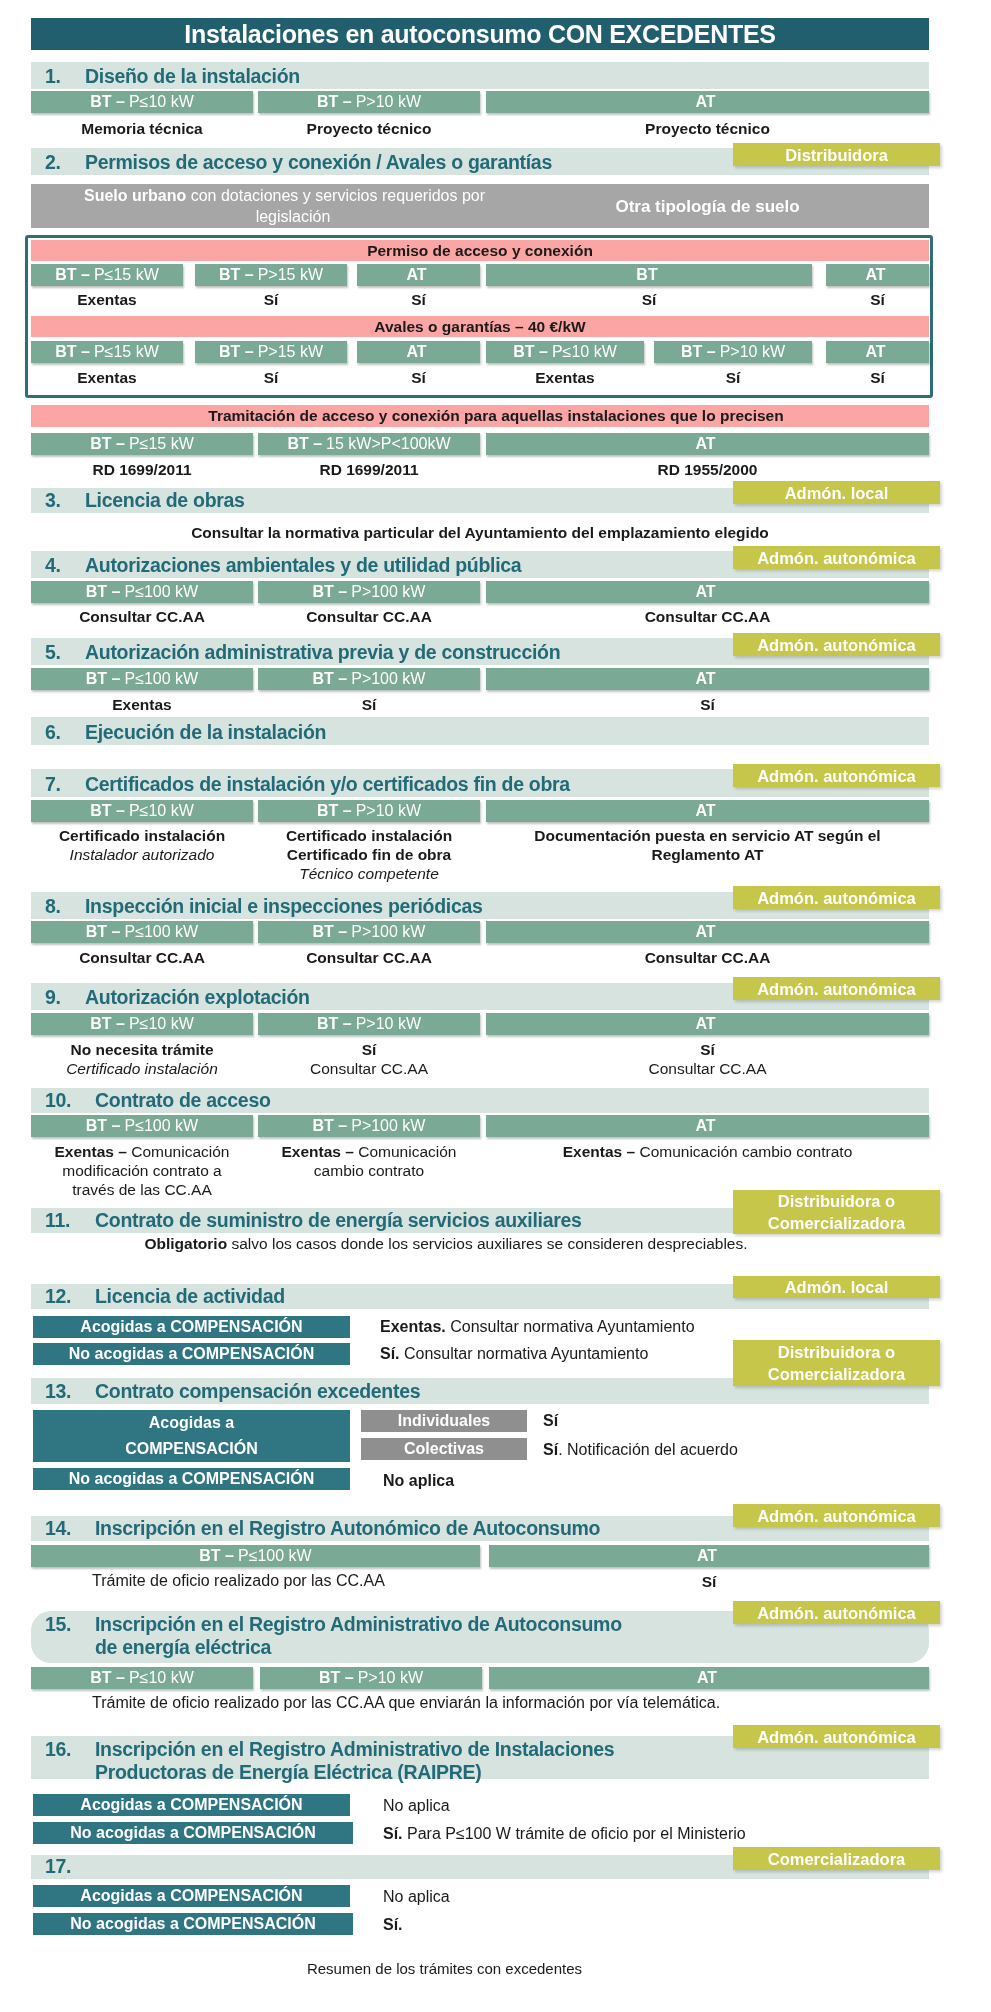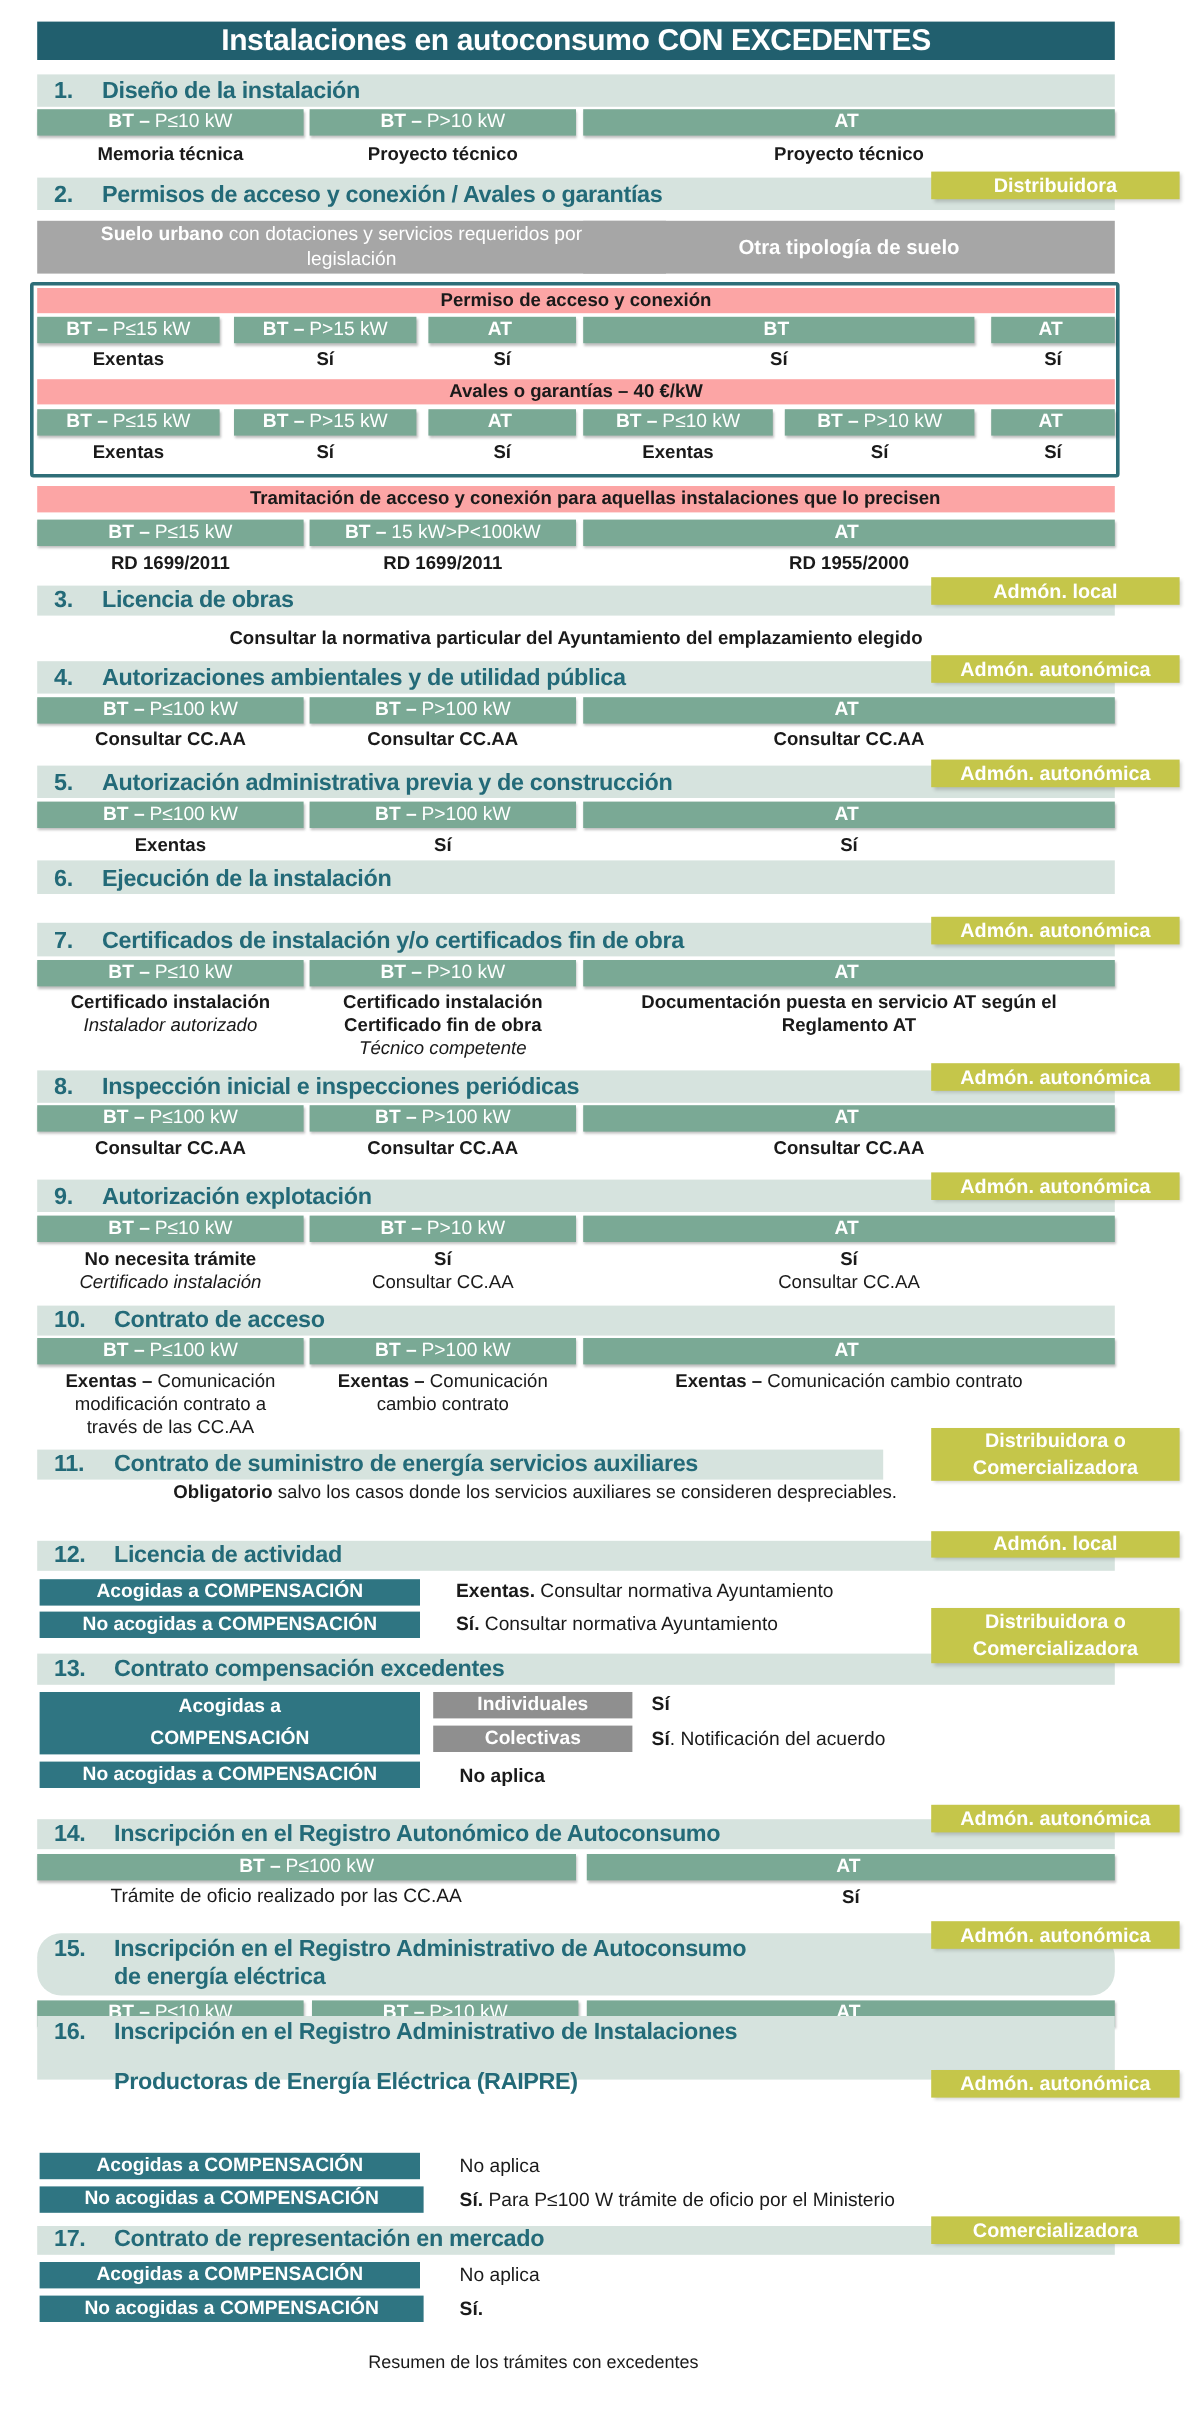--- a/index.html
+++ b/index.html
@@ -32,21 +32,21 @@
   .val {
     font-size: 15.5px; font-weight: bold; text-align: center; line-height: 19px;
     white-space: nowrap;
   }
   .val.plain { font-weight: normal; }
   .val .it { font-style: italic; font-weight: normal; }
   .val .n { font-weight: normal; }
   .badge {
     background: #c5c64a; color: #fff; font-size: 16.5px; font-weight: bold;
     display: flex; align-items: center; justify-content: center; text-align: center;
-    line-height: 22px; box-shadow: 2px 2px 3px rgba(0,0,0,0.18); width: 207px; margin-left: 43px;
+    line-height: 22px; box-shadow: 2px 2px 3px rgba(0,0,0,0.18); width: 207px;
   }
   .gray-head {
     background: #a6a6a6; color: #fff; font-size: 16px; text-align: center;
     display: flex; align-items: center; justify-content: center; line-height: 21px;
   }
   .light-gray {
     background: #fca5a5; color: #1a1a1a; font-size: 15.5px; font-weight: bold;
     display: flex; align-items: center; justify-content: center;
   }
   .frame {
@@ -412,33 +412,32 @@
 <div class="abs g-cell" style="left:260px;top:1667px;width:222px;">
     <b>BT –</b>
     <span>P&gt;10 kW</span>
   </div>
 <div class="abs g-cell" style="left:489px;top:1667px;width:440px;">
     <b>AT</b>
     <span></span>
   </div>
 <div class="abs side-text" style="left:92px;top:1694px;">Trámite de oficio realizado por las CC.AA que enviarán la información por vía telemática.</div>
 
-<div class="abs sec-head two-line" style="top:1680px;height:53px;gap:19px;">
+<div class="abs sec-head two-line" style="top:1736px;height:43px;">
   <span class="line"><span class="num" style="width:50px;">16.</span><span>Inscripción en el Registro Administrativo de Instalaciones</span></span>
   <span class="line line2" style="padding-left:50px;">Productoras de Energía Eléctrica (RAIPRE)</span>
 </div>
 <div class="abs badge" style="left:733px;top:1725px;height:23px;">Admón. autonómica</div>
 <div class="abs teal-cell" style="left:33px;top:1794px;width:317px;height:22px;">Acogidas a COMPENSACIÓN</div>
 <div class="abs side-text" style="left:383px;top:1797px;"><b></b><span>No aplica</span></div>
 <div class="abs teal-cell" style="left:33px;top:1822px;width:320px;height:22px;">No acogidas a COMPENSACIÓN</div>
 <div class="abs side-text" style="left:383px;top:1825px;"><b>Sí.</b><span> Para P≤100 W trámite de oficio por el Ministerio</span></div>
 
 <div class="abs sec-head" style="top:1855px;height:24px;">
   <span class="num" style="width:50px;">17.</span>
-  <span>Contrato de representación en mercado</span>
 </div>
 <div class="abs badge" style="left:733px;top:1847px;height:23px;">Comercializadora</div>
 <div class="abs teal-cell" style="left:33px;top:1885px;width:317px;height:22px;">Acogidas a COMPENSACIÓN</div>
 <div class="abs side-text" style="left:383px;top:1888px;"><b></b><span>No aplica</span></div>
 <div class="abs teal-cell" style="left:33px;top:1913px;width:320px;height:22px;">No acogidas a COMPENSACIÓN</div>
 <div class="abs side-text" style="left:383px;top:1916px;"><b>Sí.</b><span></span></div>
 
 <div class="abs caption" style="top:1960px;">Resumen de los trámites con excedentes</div>
 
 </body></html>

